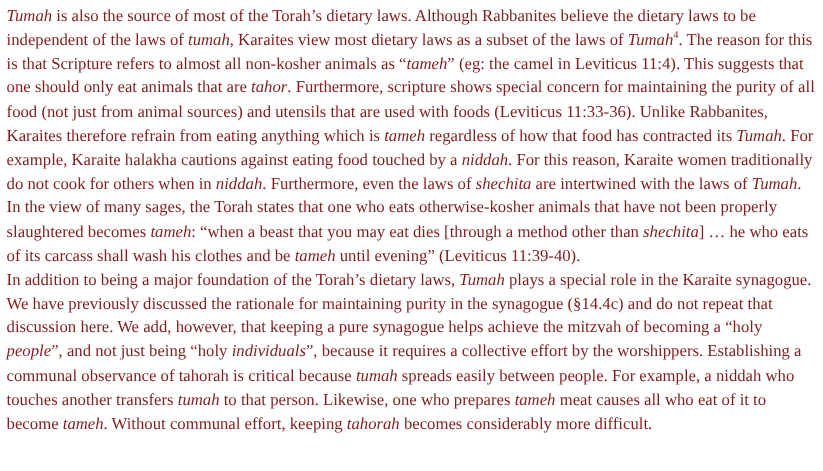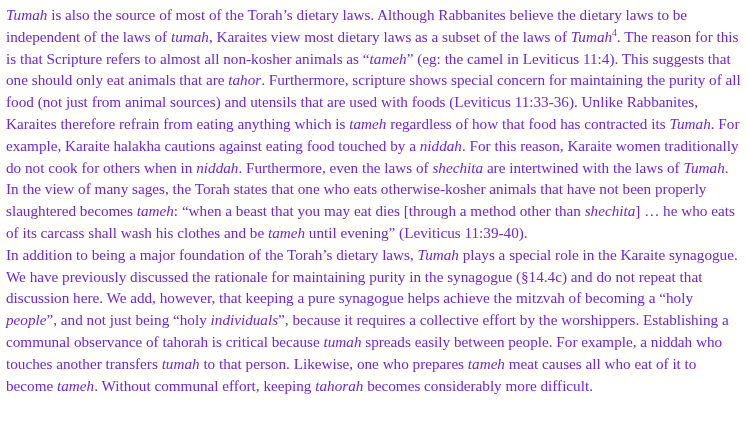--- a/index.html
+++ b/index.html
@@ -19,21 +19,21 @@
     height: 428px;
     box-sizing: border-box;
     padding: 4px 6px 0 6px;
     background: #ffffff;
   }
   .para {
     font-size: 15.2px;
     line-height: 21.8px;
     text-align: left;
     margin: 0;
-    color: #6d28d9;
+    color: #7f1d1d;
   }
   .para + .para {
   }
   .it {
     font-style: italic;
   }
   sup {
     font-size: 9.5px;
     vertical-align: super;
     line-height: 0;

